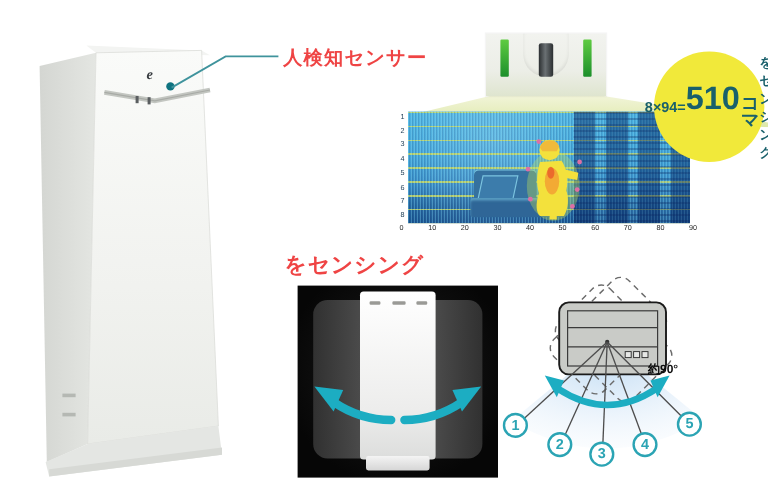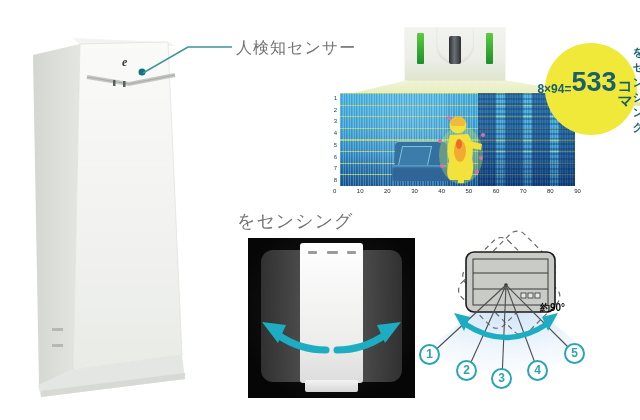--- a/index.html
+++ b/index.html
@@ -5,21 +5,21 @@
   html,body{margin:0;padding:0;background:#fff;}
   #stage{
     position:relative;width:640px;height:420px;background:#ffffff;overflow:hidden;
     font-family:"Liberation Sans",sans-serif;
   }
   #stage *{box-sizing:border-box;}
   .abs{position:absolute;}
 
   
   .feat-label{
-    color:#737373;font-weight:normal;letter-spacing:1px;white-space:nowrap;
+    color:#ef4444;font-weight:bold;letter-spacing:1px;white-space:nowrap;
   }
   #sensor-label{left:236px;top:38px;font-size:16px;}
   #rotation-label{left:237px;top:209px;font-size:18px;}
 
   
   #sensor-closeup{left:405px;top:28px;width:100px;height:52px;z-index:3;
     background:linear-gradient(180deg,#f2f3ef 0%,#eceee7 60%,#dfe5cf 100%);
     box-shadow:0 0 0 1px rgba(0,0,0,0.04);}
   #sensor-closeup .notch{position:absolute;left:31px;top:0;width:38px;height:36px;
     background:linear-gradient(180deg,#fbfbf9,#ececе8 70%,#e2e4de);
@@ -180,21 +180,21 @@
       <span>50</span>
       <span>60</span>
       <span>70</span>
       <span>80</span>
       <span>90</span>
     </div>
 
   <div class="abs" id="badge">
     <div class="f">8×94=</div>
     <div class="v">
-      <span>533</span>
+      <span>510</span>
         <span class="u">コマ</span>
     </div>
     <div class="c">をセンシング</div>
   </div>
 
   <div class="abs feat-label" id="rotation-label">をセンシング</div>
 
   <div class="abs" id="rotation-photo">
     <div class="ghost l"></div>
     <div class="ghost r"></div>

